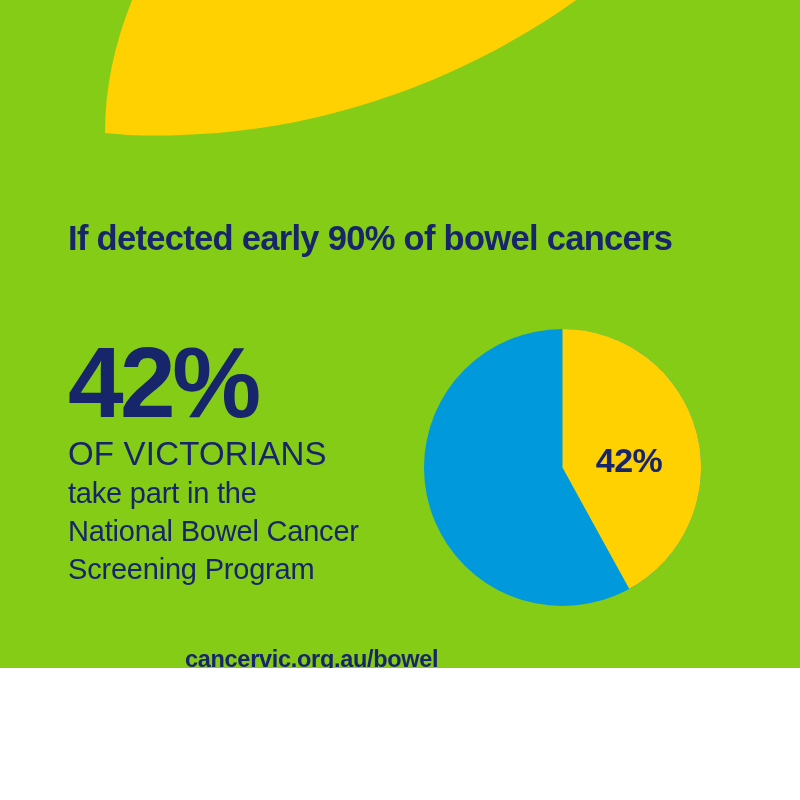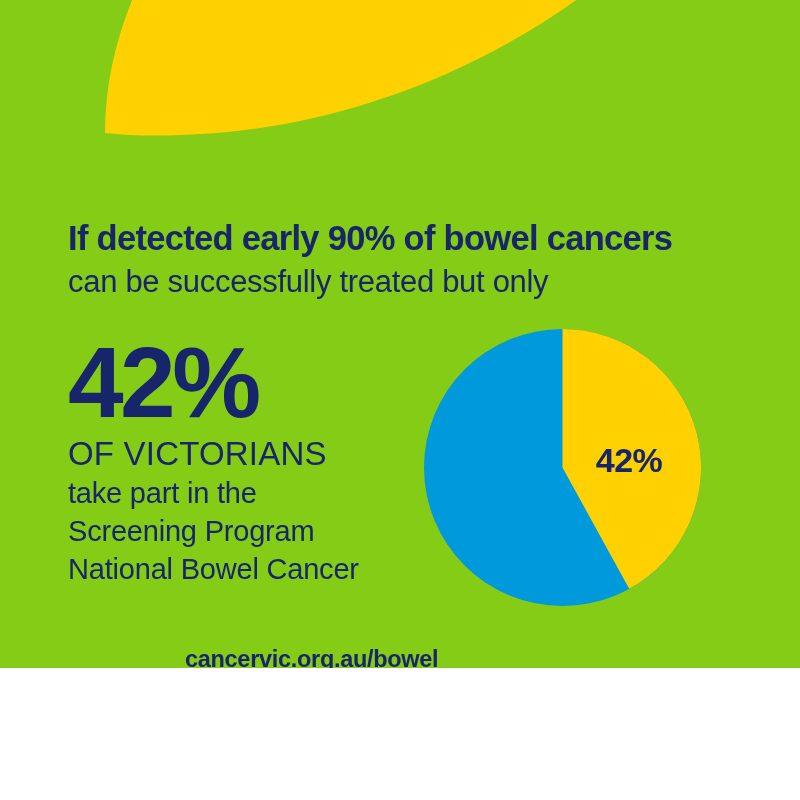--- a/index.html
+++ b/index.html
@@ -151,30 +151,29 @@
 <body>
 
 <div id="poster">
 
   <svg class="top-leaf" viewBox="0 0 800 460">
     <path d="M 105 433 C 105 230 300 30 540 -25 C 700 -60 790 -40 800 -20 C 760 200 520 390 260 428 C 200 437 140 437 105 433 Z" fill="#FFD100"></path>
   </svg>
 
   <div class="headline-block">
     <div class="headline-strong">If detected early 90% of bowel cancers</div>
-    <div class="headline-light">can be successfully treated but only</div>
   </div>
 
   <div class="stat-block">
     <div class="stat-number">42%</div>
     <div class="stat-caption">OF VICTORIANS</div>
     <div class="stat-body">
       <div>take part in the</div>
+      <div>National Bowel Cancer</div>
       <div>Screening Program</div>
-      <div>National Bowel Cancer</div>
     </div>
   </div>
 
   <div class="pie-wrap">
     <svg viewBox="0 0 277 277" width="277" height="277">
       <circle cx="138.5" cy="138.5" r="138.5" fill="#0099DC"></circle>
       <path id="pie-slice-value" fill="#FFD100" d="M 138.5 138.5 L 138.5 0 A 138.5 138.5 0 0 1 205.22288386308762 259.8684751860751 Z"></path>
     </svg>
     <div class="pie-label">42%</div>
   </div>

